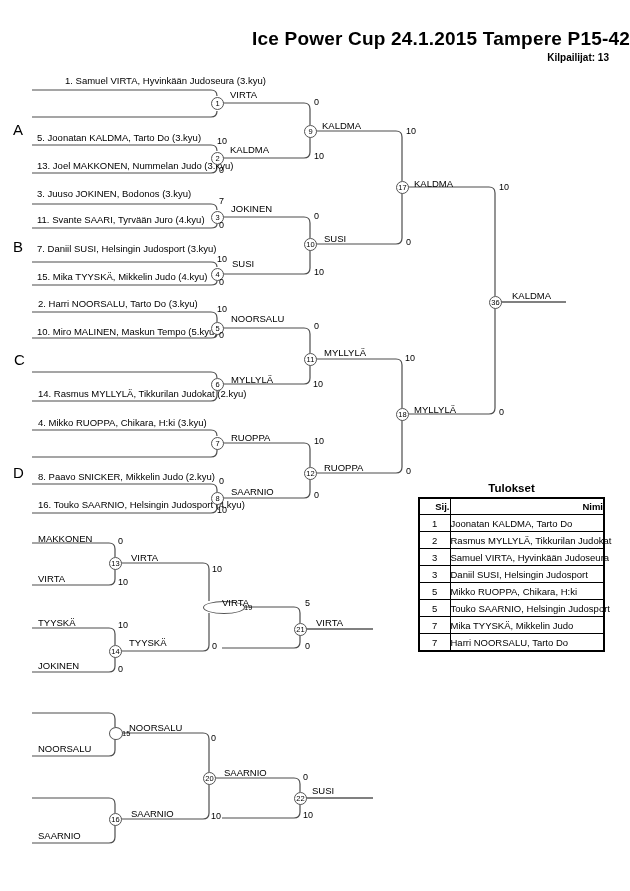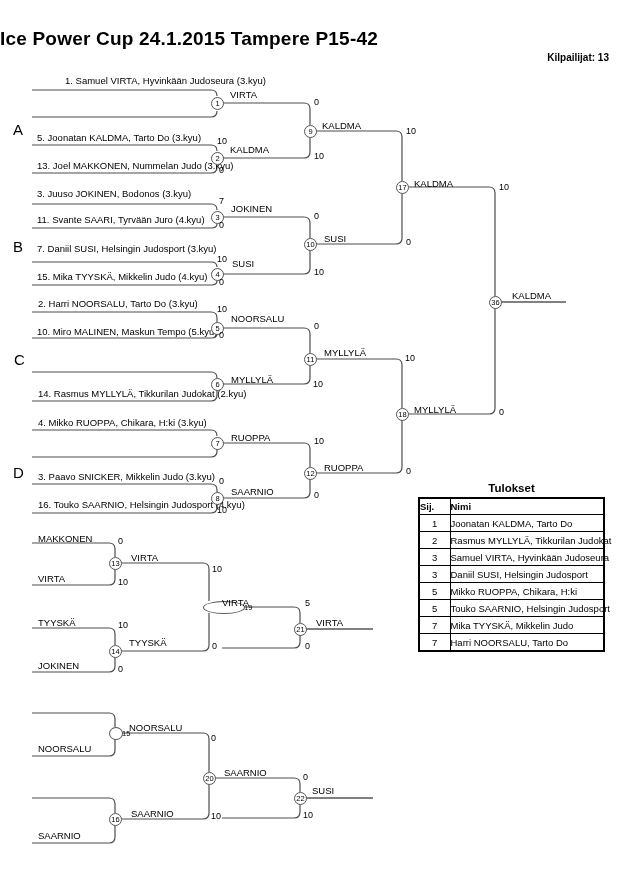--- a/index.html
+++ b/index.html
@@ -1,34 +1,34 @@
 <!DOCTYPE html>
 <html><head>
 <meta charset="utf-8">
 <style>
   html,body{margin:0;padding:0;}
   body{width:630px;height:891px;background:#ffffff;position:relative;
        font-family:"Liberation Sans","DejaVu Sans",sans-serif;color:#000;}
   .abs{position:absolute;white-space:nowrap;}
-  .title{left:0;right:0;top:28px;text-align:left;font-size:19px;font-weight:bold;letter-spacing:.2px;}
+  .title{left:0;right:0;top:28px;text-align:right;font-size:19px;font-weight:bold;letter-spacing:.2px;}
   .competitors{left:463px;top:52px;width:146px;text-align:right;font-size:10px;font-weight:bold;}
   .glabel{font-size:15px;color:#000;}
   .pname{font-size:9.5px;}
   .wlab{font-size:9.5px;}
   .score{font-size:9px;}
   .circ{width:13px;height:13px;box-sizing:border-box;border:1px solid #555;border-radius:50%;
         background:#fff;font-size:7.5px;line-height:11px;text-align:center;z-index:3;}
   svg.lines{position:absolute;left:0;top:0;z-index:1;}
   .abs{z-index:2;}
   
   .results-title{left:418px;top:482px;width:187px;text-align:center;font-size:11.5px;font-weight:bold;}
   table.results{position:absolute;left:418px;top:497px;width:187px;border-collapse:collapse;
         table-layout:fixed;border:2px solid #000;font-size:9.5px;z-index:4;background:transparent;}
   table.results th, table.results td{border:1px solid #000;white-space:nowrap;padding:0;}
-  table.results th{height:15px;font-weight:bold;text-align:left;}
+  table.results th{height:15px;font-weight:bold;text-align:right;}
   table.results td{height:16px;}
   td.rank{text-align:center;}
   td.pname-cell{padding-left:7px;text-align:left;}
   col.c-rank{width:31px;}
 </style>
 </head>
 <body>
 
 <svg class="lines" width="630" height="891" viewBox="0 0 630 891">
   <g fill="none" stroke="#4d4d4d" stroke-width="1.2">
@@ -106,21 +106,21 @@
 <div class="abs pname" style="left:37px;top:132px;">5. Joonatan KALDMA, Tarto Do (3.kyu)</div>
 <div class="abs pname" style="left:37px;top:160px;">13. Joel MAKKONEN, Nummelan Judo (3.kyu)</div>
 <div class="abs pname" style="left:37px;top:188px;">3. Juuso JOKINEN, Bodonos (3.kyu)</div>
 <div class="abs pname" style="left:37px;top:214px;">11. Svante SAARI, Tyrvään Juro (4.kyu)</div>
 <div class="abs pname" style="left:37px;top:243px;">7. Daniil SUSI, Helsingin Judosport (3.kyu)</div>
 <div class="abs pname" style="left:37px;top:271px;">15. Mika TYYSKÄ, Mikkelin Judo (4.kyu)</div>
 <div class="abs pname" style="left:38px;top:298px;">2. Harri NOORSALU, Tarto Do (3.kyu)</div>
 <div class="abs pname" style="left:37px;top:326px;">10. Miro MALINEN, Maskun Tempo (5.kyu)</div>
 <div class="abs pname" style="left:38px;top:388px;">14. Rasmus MYLLYLÄ, Tikkurilan Judokat (2.kyu)</div>
 <div class="abs pname" style="left:38px;top:417px;">4. Mikko RUOPPA, Chikara, H:ki (3.kyu)</div>
-<div class="abs pname" style="left:38px;top:471px;">3. Paavo SNICKER, Mikkelin Judo (3.kyu)</div>
+<div class="abs pname" style="left:38px;top:471px;">8. Paavo SNICKER, Mikkelin Judo (2.kyu)</div>
 <div class="abs pname" style="left:38px;top:499px;">16. Touko SAARNIO, Helsingin Judosport (4.kyu)</div>
 
 <div class="abs pname" style="left:38px;top:533px;">MAKKONEN</div>
 <div class="abs pname" style="left:38px;top:573px;">VIRTA</div>
 <div class="abs pname" style="left:38px;top:617px;">TYYSKÄ</div>
 <div class="abs pname" style="left:38px;top:660px;">JOKINEN</div>
 <div class="abs pname" style="left:38px;top:743px;">NOORSALU</div>
 <div class="abs pname" style="left:38px;top:830px;">SAARNIO</div>
 
 <div class="abs circ" style="left:211px;top:97px;">1</div>

